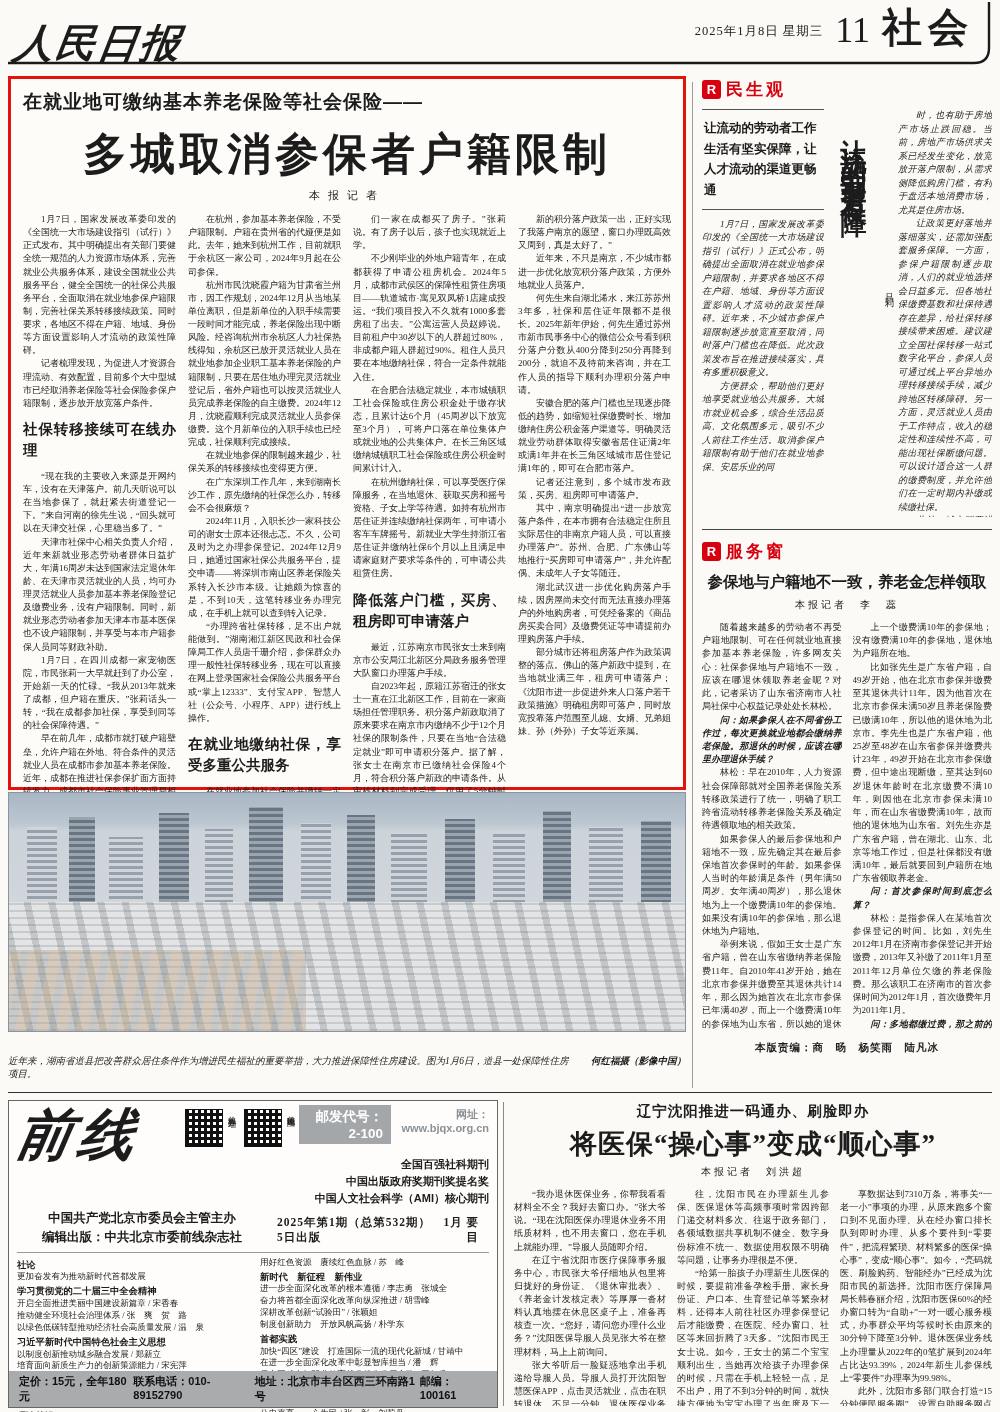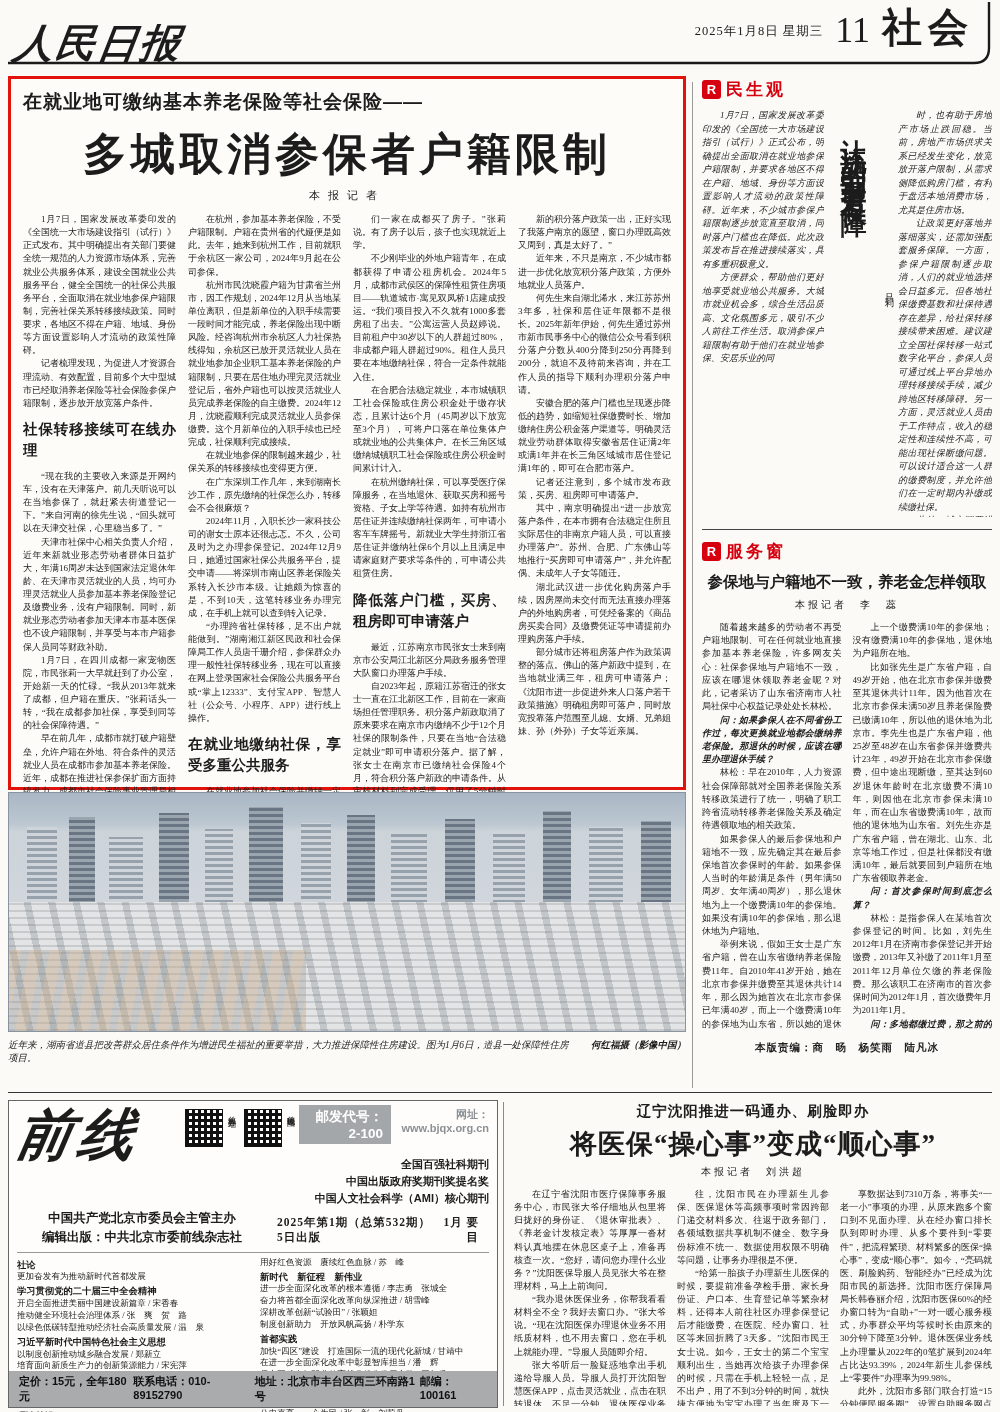--- a/index.html
+++ b/index.html
@@ -61,21 +61,21 @@
            background:linear-gradient(180deg,#a9b6c4 0%,#bcc7d1 13%,#ccd3d9 16%,#d8dcdf 100%); }
   .t { position:absolute; background:repeating-linear-gradient(0deg,#6a7584 0 3px,#9aa5b0 3px 6px); }
   .t.light { background:repeating-linear-gradient(0deg,#97a1ab 0 3px,#cfd5da 3px 6px); }
   .photo-fg { position:absolute; left:0; right:0; bottom:0; height:54%;
     background:
       repeating-linear-gradient(0deg, rgba(60,66,74,.16) 0 2px, rgba(255,255,255,0) 2px 7px),
       repeating-linear-gradient(78deg, #e3e4e5 0 17px, #c3c7ca 17px 24px);
   }
   .photo-fg2 { position:absolute; left:0; bottom:0; width:44%; height:34%;
     background:repeating-linear-gradient(100deg, rgba(196,170,140,.45) 0 12px, rgba(150,150,148,.35) 12px 20px); }
-  .caption-row { display:flex; gap:16px; margin-top:7px; font-size:9.5px; font-style:italic; line-height:1.4; }
+  .caption-row { display:flex; gap:16px; margin-top:23px; font-size:9.5px; font-style:italic; line-height:1.4; }
   .caption-row .cap { flex:1; }
   .caption-row .cred { font-weight:700; white-space:nowrap; }
   
   .bottom-rule { position:absolute; left:8px; top:1092px; width:984px; border-top:1.5px solid #333; }
   .vrule-bottom { position:absolute; left:503px; top:1102px; width:1px; height:304px; background:#8a8a86; }
   
   .ad { position:absolute; left:8px; top:1100px; width:490px; height:308px; border:1px solid #666;
         background:#fefdfb; padding:4px 8px 20px; }
   .ad-top { display:flex; align-items:flex-start; }
   .ad-logo { width:168px; font-family:"DejaVu Serif",serif; font-style:italic; font-weight:900;
@@ -177,20 +177,21 @@
   <div class="vrule-main"></div>
 
   <aside class="right-col">
 
     <div class="sec-label">
       <span class="rlogo">R</span>
       <span>民生观</span>
     </div>
     <div class="msg-grid">
       <div class="msg-left">
+        <div class="summary">让流动的劳动者工作生活有坚实保障，让人才流动的渠道更畅通</div>
         <div class="msg-col">
             <p>1月7日，国家发展改革委印发的《全国统一大市场建设指引（试行）》正式公布，明确提出全面取消在就业地参保户籍限制，并要求各地区不得在户籍、地域、身份等方面设置影响人才流动的政策性障碍。近年来，不少城市参保户籍限制逐步放宽直至取消，同时落户门槛也在降低。此次政策发布旨在推进接续落实，具有多重积极意义。</p>
             <p>方便群众，帮助他们更好地享受就业地公共服务。大城市就业机会多，综合生活品质高、文化氛围多元，吸引不少人前往工作生活。取消参保户籍限制有助于他们在就业地参保、安居乐业的同</p>
           </div>
       </div>
       <div class="vwrap">
         <div class="vtitle">让流动的劳动者更有保障</div>
       </div>
       <div class="vauthor-col">
         <span class="vauthor">吕莉</span>
@@ -331,22 +332,22 @@
       <span>邮编：100161</span>
     </div>
   </section>
 
   <section class="sy">
     <div class="sy-kicker">辽宁沈阳推进一码通办、刷脸即办</div>
     <h2 class="sy-title">将医保“操心事”变成“顺心事”</h2>
     <div class="sy-byline">本报记者　刘洪超</div>
     <div class="sy-cols">
       <div class="sy-col">
+          <p>“我办退休医保业务，你帮我看看材料全不全？我好去窗口办。”张大爷说。“现在沈阳医保办理退休业务不用纸质材料，也不用去窗口，您在手机上就能办理。”导服人员随即介绍。</p>
           <p>在辽宁省沈阳市医疗保障事务服务中心，市民张大爷仔细地从包里将归拢好的身份证、《退休审批表》、《养老金计发核定表》等厚厚一沓材料认真地摆在休息区桌子上，准备再核查一次。“您好，请问您办理什么业务？”沈阳医保导服人员见张大爷在整理材料，马上上前询问。</p>
-          <p>“我办退休医保业务，你帮我看看材料全不全？我好去窗口办。”张大爷说。“现在沈阳医保办理退休业务不用纸质材料，也不用去窗口，您在手机上就能办理。”导服人员随即介绍。</p>
           <p>张大爷听后一脸疑惑地拿出手机递给导服人员。导服人员打开沈阳智慧医保APP，点击灵活就业，点击在职转退休。不足一分钟，退休医保业务办理完成。针对不方便使用智能手机的老年人，还提供了线下窗口及自助端“零要件”办理方式。在医保经办窗口，每日排号从六七百个缩减到80—100个，极大缩短了办事群众等候时间。以</p>
         </div>
       <div class="sy-col">
           <p>往，沈阳市民在办理新生儿参保、医保退休等高频事项时常因跨部门递交材料多次、往返于政务部门，各领域数据共享机制不健全、数字身份标准不统一、数据使用权限不明确等问题，让事务办理很是不便。</p>
           <p>“给第一胎孩子办理新生儿医保的时候，要提前准备孕检手册、家长身份证、户口本、生育登记单等繁杂材料，还得本人前往社区办理参保登记后才能缴费，在医院、经办窗口、社区等来回折腾了3天多。”沈阳市民王女士说。如今，王女士的第二个宝宝顺利出生，当她再次给孩子办理参保的时候，只需在手机上轻轻一点，足不出户，用了不到3分钟的时间，就快捷方便地为宝宝办理了当年度及下一年度的参保事宜。</p>
         </div>
       <div class="sy-col">
           <p>享数据达到7310万条，将事关“一老一小”事项的办理，从原来跑多个窗口到不见面办理、从在经办窗口排长队到即时办理、从多个要件到“零要件”，把流程繁琐、材料繁多的医保“操心事”，变成“顺心事”。如今，“亮码就医、刷脸购药、智能经办”已经成为沈阳市民的新选择。沈阳市医疗保障局局长韩春丽介绍，沈阳市医保60%的经办窗口转为“自助+”一对一暖心服务模式，办事群众平均等候时长由原来的30分钟下降至3分钟。退休医保业务线上办理量从2022年的0笔扩展到2024年占比达93.39%，2024年新生儿参保线上“零要件”办理率为99.98%。</p>
           <p>此外，沈阳市多部门联合打造“15分钟便民服务圈”，设置自助服务网点2000个，自助设备2736台，一台设备上集成医保、社保、就业3个部门80余项服务，实现医保、社保、就业服务的“一码通办、刷脸即办、零要件办”。</p>
         </div>

